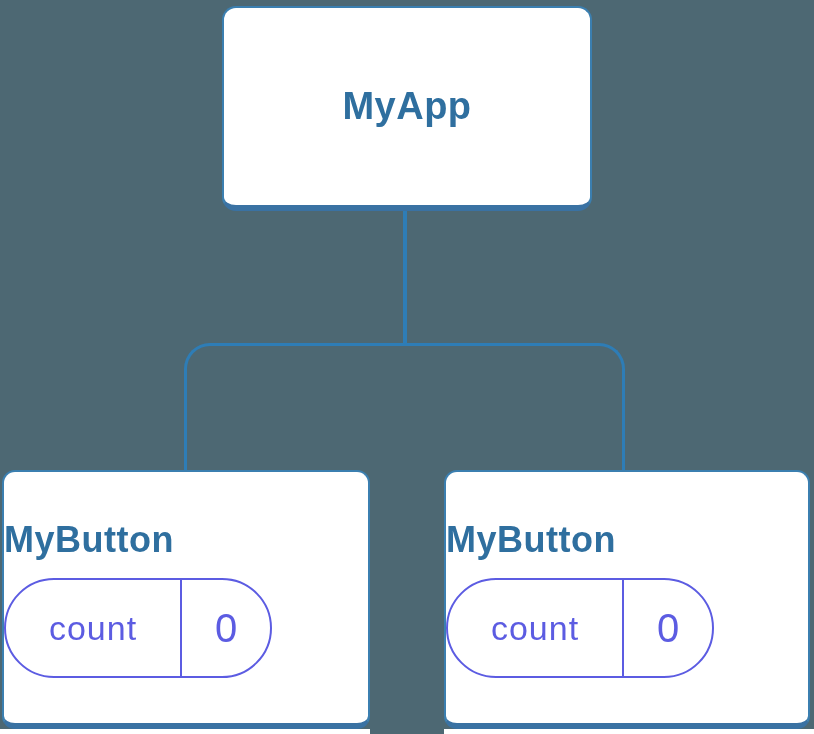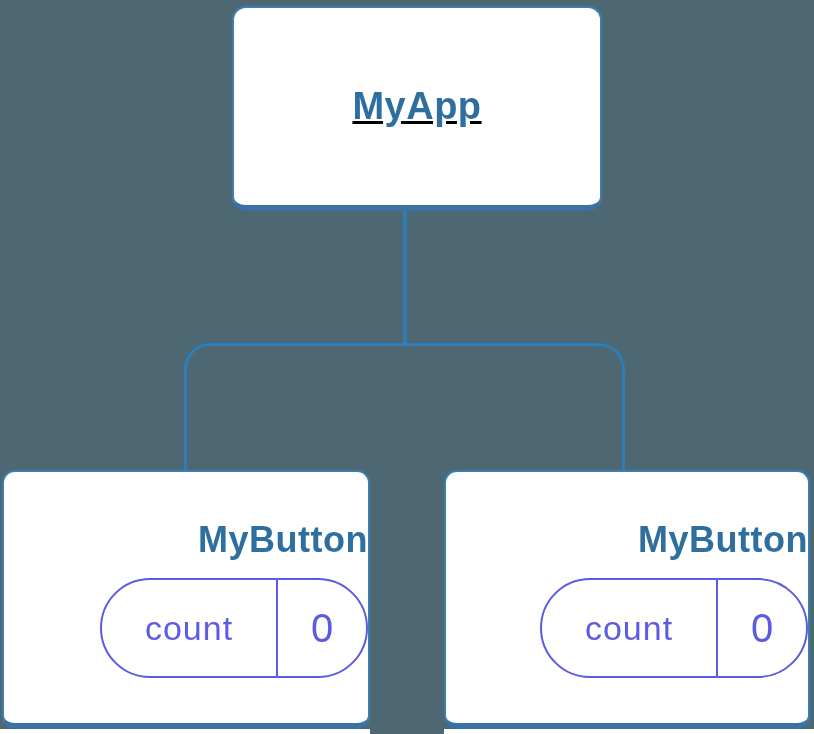--- a/index.html
+++ b/index.html
@@ -24,41 +24,40 @@
   }
 
   
   .node {
     position: absolute;
     background: var(--node-fill);
     border: 2px solid var(--node-border);
     border-bottom: 6px solid var(--node-border-bottom);
   }
   .node-root {
-    left: 232px; top: 6px;
+    left: 222px; top: 6px;
     width: 370px; height: 205px;
     border-radius: 14px;
     display: flex;
     align-items: center;
     justify-content: center;
-    text-decoration: underline;
   }
   .node-root .node-label {
     font-size: 38px;
     font-weight: 600;
     letter-spacing: 0.5px;
     color: var(--node-label);
   }
   .node-child {
     top: 470px;
     height: 259px;
     border-radius: 13px;
     display: flex;
     flex-direction: column;
-    align-items: flex-end;
+    align-items: flex-start;
     padding-top: 46px;
   }
   .node-child-left  { left: 2px;   width: 368px; }
   .node-child-right { left: 444px; width: 366px; }
   .node-child .node-label {
     font-size: 36px;
     font-weight: 600;
     letter-spacing: 0.5px;
     color: var(--node-label);
     line-height: 44px;

